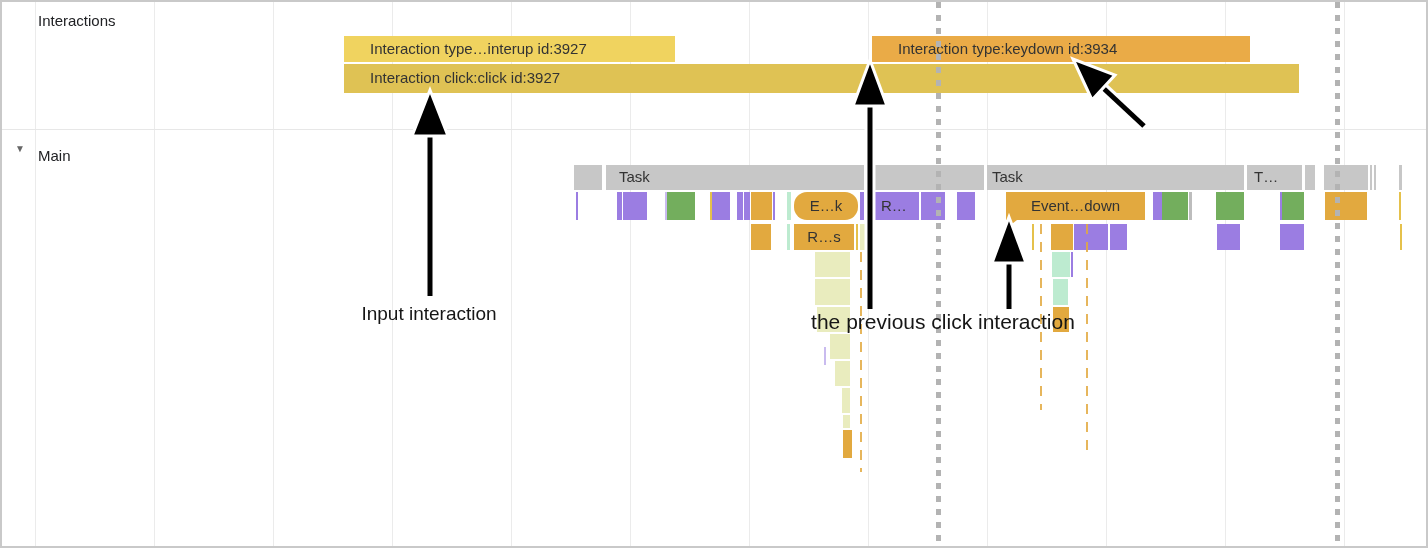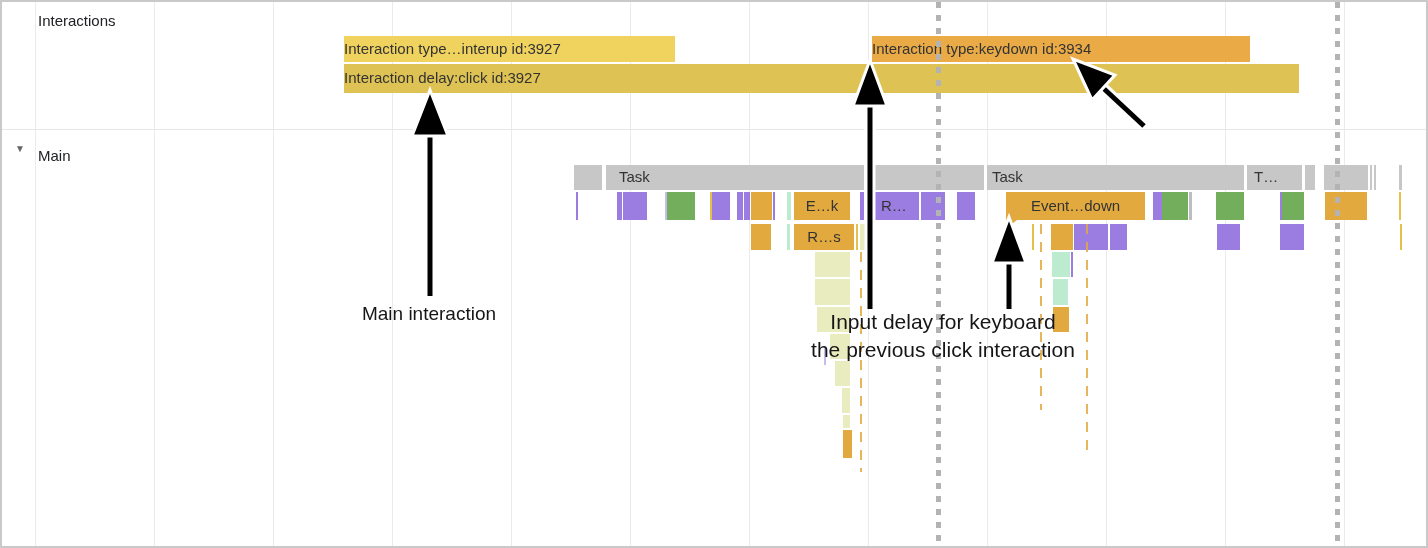--- a/index.html
+++ b/index.html
@@ -23,21 +23,21 @@
   }
   .separator{position:absolute;left:0;right:0;height:1px;background:#e7e7e7;z-index:2;}
   .track-label{
     position:absolute;font-size:15px;color:#202124;z-index:20;white-space:nowrap;
   }
   .tri{position:absolute;font-size:10px;color:#666;z-index:20;}
   .bar{
     position:absolute;z-index:5;box-sizing:border-box;
     font-size:15px;color:#333;white-space:nowrap;overflow:hidden;
   }
-  .bar.lbl-left{padding-left:0;}
+  .bar.lbl-left{padding-left:26px;}
   .bar.lbl-center{text-align:center;}
   .bar .tail{
     position:absolute;left:2px;top:100%;width:0;height:0;
     border-top:7px solid #e2a93f;border-right:9px solid transparent;
   }
   .annot{
     position:absolute;z-index:50;color:#161616;text-align:center;
     transform:translateX(-50%);white-space:nowrap;
   }
   .annot.small{font-size:19px;}
@@ -66,21 +66,21 @@
 
   <div class="separator" id="track-separator" style="top: 127px;"></div>
 
   <div class="track-label" style="left:36px;top:10px;">Interactions</div>
 
   <span class="tri" style="left:13px;top:141px;">▼</span>
   <div class="track-label" style="left:36px;top:145px;">Main</div>
 
   <div id="bars">
       <div class="bar lbl-left" style="left: 342px; top: 34px; width: 331px; height: 26px; line-height: 25px; background: rgb(240, 211, 95);">Interaction type…interup id:3927</div>
-      <div class="bar lbl-left" style="left: 342px; top: 62px; width: 955px; height: 29px; line-height: 28px; background: rgb(223, 194, 84);">Interaction delay:click id:3927</div>
+      <div class="bar lbl-left" style="left: 342px; top: 62px; width: 955px; height: 29px; line-height: 28px; background: rgb(223, 194, 84);">Interaction click:click id:3927</div>
       <div class="bar lbl-left" style="left: 870px; top: 34px; width: 378px; height: 26px; line-height: 25px; background: rgb(234, 171, 71);">Interaction type:keydown id:3934</div>
       <div class="bar" style="left: 572px; top: 163px; width: 28px; height: 25px; line-height: 24px; background: rgb(199, 199, 199);"></div>
       <div class="bar lbl-left" style="left: 604px; top: 163px; width: 258px; height: 25px; line-height: 24px; background: rgb(199, 199, 199); padding-left: 13px;">Task</div>
       <div class="bar" style="left: 873px; top: 163px; width: 109px; height: 25px; line-height: 24px; background: rgb(199, 199, 199);"></div>
       <div class="bar lbl-left" style="left: 985px; top: 163px; width: 257px; height: 25px; line-height: 24px; background: rgb(199, 199, 199); padding-left: 5px;">Task</div>
       <div class="bar lbl-left" style="left: 1245px; top: 163px; width: 55px; height: 25px; line-height: 24px; background: rgb(199, 199, 199); padding-left: 7px;">T…</div>
       <div class="bar" style="left: 1303px; top: 163px; width: 10px; height: 25px; line-height: 24px; background: rgb(199, 199, 199);"></div>
       <div class="bar" style="left: 1322px; top: 163px; width: 44px; height: 25px; line-height: 24px; background: rgb(199, 199, 199);"></div>
       <div class="bar" style="left: 1368px; top: 163px; width: 2px; height: 25px; line-height: 24px; background: rgb(199, 199, 199);"></div>
       <div class="bar" style="left: 1372px; top: 163px; width: 2px; height: 25px; line-height: 24px; background: rgb(199, 199, 199);"></div>
@@ -90,21 +90,21 @@
       <div class="bar" style="left: 621px; top: 190px; width: 24px; height: 28px; line-height: 27px; background: rgb(155, 125, 226);"></div>
       <div class="bar" style="left: 663px; top: 190px; width: 2px; height: 28px; line-height: 27px; background: rgb(201, 187, 239);"></div>
       <div class="bar" style="left: 665px; top: 190px; width: 28px; height: 28px; line-height: 27px; background: rgb(115, 174, 93);"></div>
       <div class="bar" style="left: 708px; top: 190px; width: 2px; height: 28px; line-height: 27px; background: rgb(229, 193, 75);"></div>
       <div class="bar" style="left: 710px; top: 190px; width: 18px; height: 28px; line-height: 27px; background: rgb(155, 125, 226);"></div>
       <div class="bar" style="left: 735px; top: 190px; width: 6px; height: 28px; line-height: 27px; background: rgb(155, 125, 226);"></div>
       <div class="bar" style="left: 742px; top: 190px; width: 6px; height: 28px; line-height: 27px; background: rgb(155, 125, 226);"></div>
       <div class="bar" style="left: 749px; top: 190px; width: 21px; height: 28px; line-height: 27px; background: rgb(226, 169, 63);"></div>
       <div class="bar" style="left: 771px; top: 190px; width: 2px; height: 28px; line-height: 27px; background: rgb(155, 125, 226);"></div>
       <div class="bar" style="left: 785px; top: 190px; width: 4px; height: 28px; line-height: 27px; background: rgb(189, 235, 208);"></div>
-      <div class="bar lbl-center" style="left: 792px; top: 190px; width: 56px; height: 28px; line-height: 27px; background: rgb(226, 169, 63);">E…k</div>
+      <div class="bar lbl-center" style="left: 792px; top: 190px; width: 64px; height: 28px; line-height: 27px; background: rgb(226, 169, 63); border-radius: 13px;">E…k</div>
       <div class="bar" style="left: 858px; top: 190px; width: 4px; height: 28px; line-height: 27px; background: rgb(155, 125, 226);"></div>
       <div class="bar lbl-left" style="left: 873px; top: 190px; width: 44px; height: 28px; line-height: 27px; background: rgb(155, 125, 226); padding-left: 6px;">R…</div>
       <div class="bar" style="left: 919px; top: 190px; width: 24px; height: 28px; line-height: 27px; background: rgb(155, 125, 226);"></div>
       <div class="bar" style="left: 955px; top: 190px; width: 18px; height: 28px; line-height: 27px; background: rgb(155, 125, 226);"></div>
       <div class="bar lbl-center" style="left: 1004px; top: 190px; width: 139px; height: 28px; line-height: 27px; background: rgb(226, 169, 63); overflow: visible;">Event…down<div class="tail"></div></div>
       <div class="bar" style="left: 1151px; top: 190px; width: 9px; height: 28px; line-height: 27px; background: rgb(155, 125, 226);"></div>
       <div class="bar" style="left: 1160px; top: 190px; width: 26px; height: 28px; line-height: 27px; background: rgb(115, 174, 93);"></div>
       <div class="bar" style="left: 1187px; top: 190px; width: 3px; height: 28px; line-height: 27px; background: rgb(189, 189, 189);"></div>
       <div class="bar" style="left: 1214px; top: 190px; width: 28px; height: 28px; line-height: 27px; background: rgb(115, 174, 93);"></div>
       <div class="bar" style="left: 1278px; top: 190px; width: 2px; height: 28px; line-height: 27px; background: rgb(155, 125, 226);"></div>
@@ -166,21 +166,20 @@
       <polygon points="1007,215 990,261 1024,261" fill="#000000" stroke="#ffffff" stroke-width="3"></polygon>
     </g>
 
     <g>
       <line x1="1096" y1="81" x2="1142" y2="124" stroke="#ffffff" stroke-width="11"></line>
       <line x1="1099" y1="84" x2="1142" y2="124" stroke="#000000" stroke-width="5"></line>
       <polygon points="1071,57 1090,98 1113,73" fill="#000000" stroke="#ffffff" stroke-width="3"></polygon>
     </g>
   </svg>
 
-  <div class="annot small" style="left:427px;top:301px;">Main interaction</div>
+  <div class="annot small" style="left:427px;top:301px;">Input interaction</div>
 
   <div class="annot med" style="left:941px;top:306px;">
-    <div>Input delay for keyboard</div>
     <div>the previous click interaction</div>
   </div>
 
 
 </div>
 
 </body></html>

